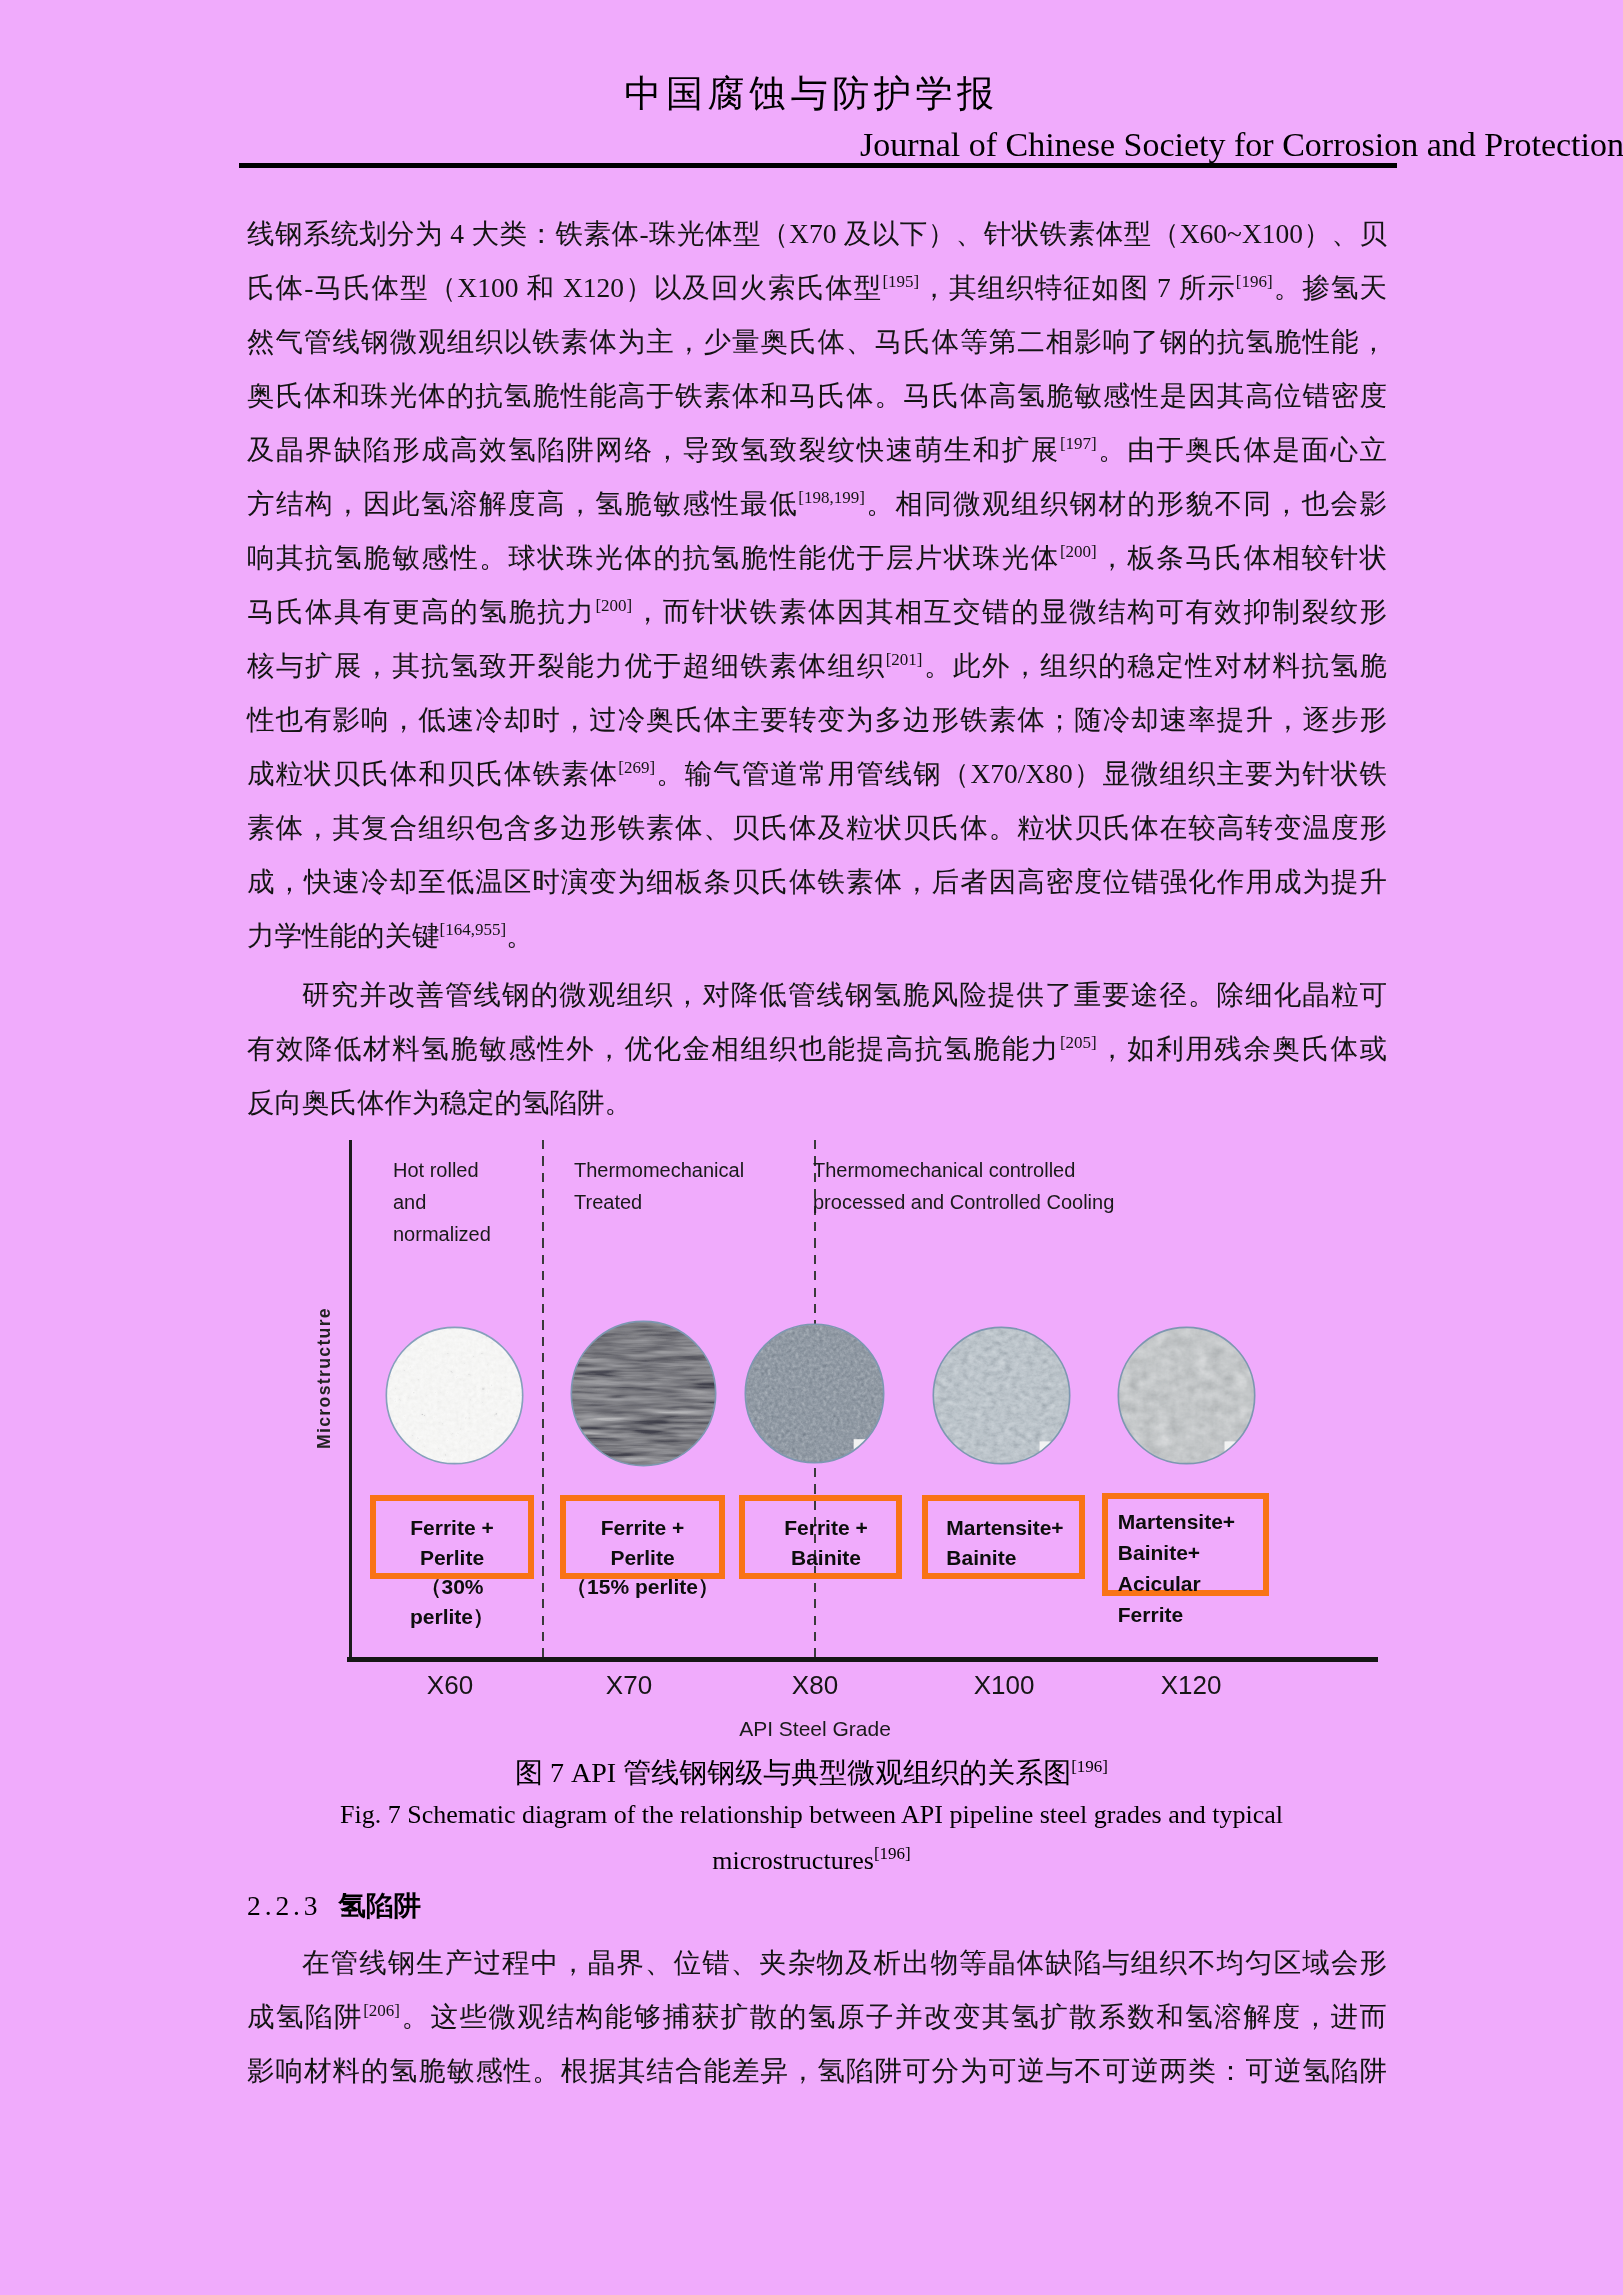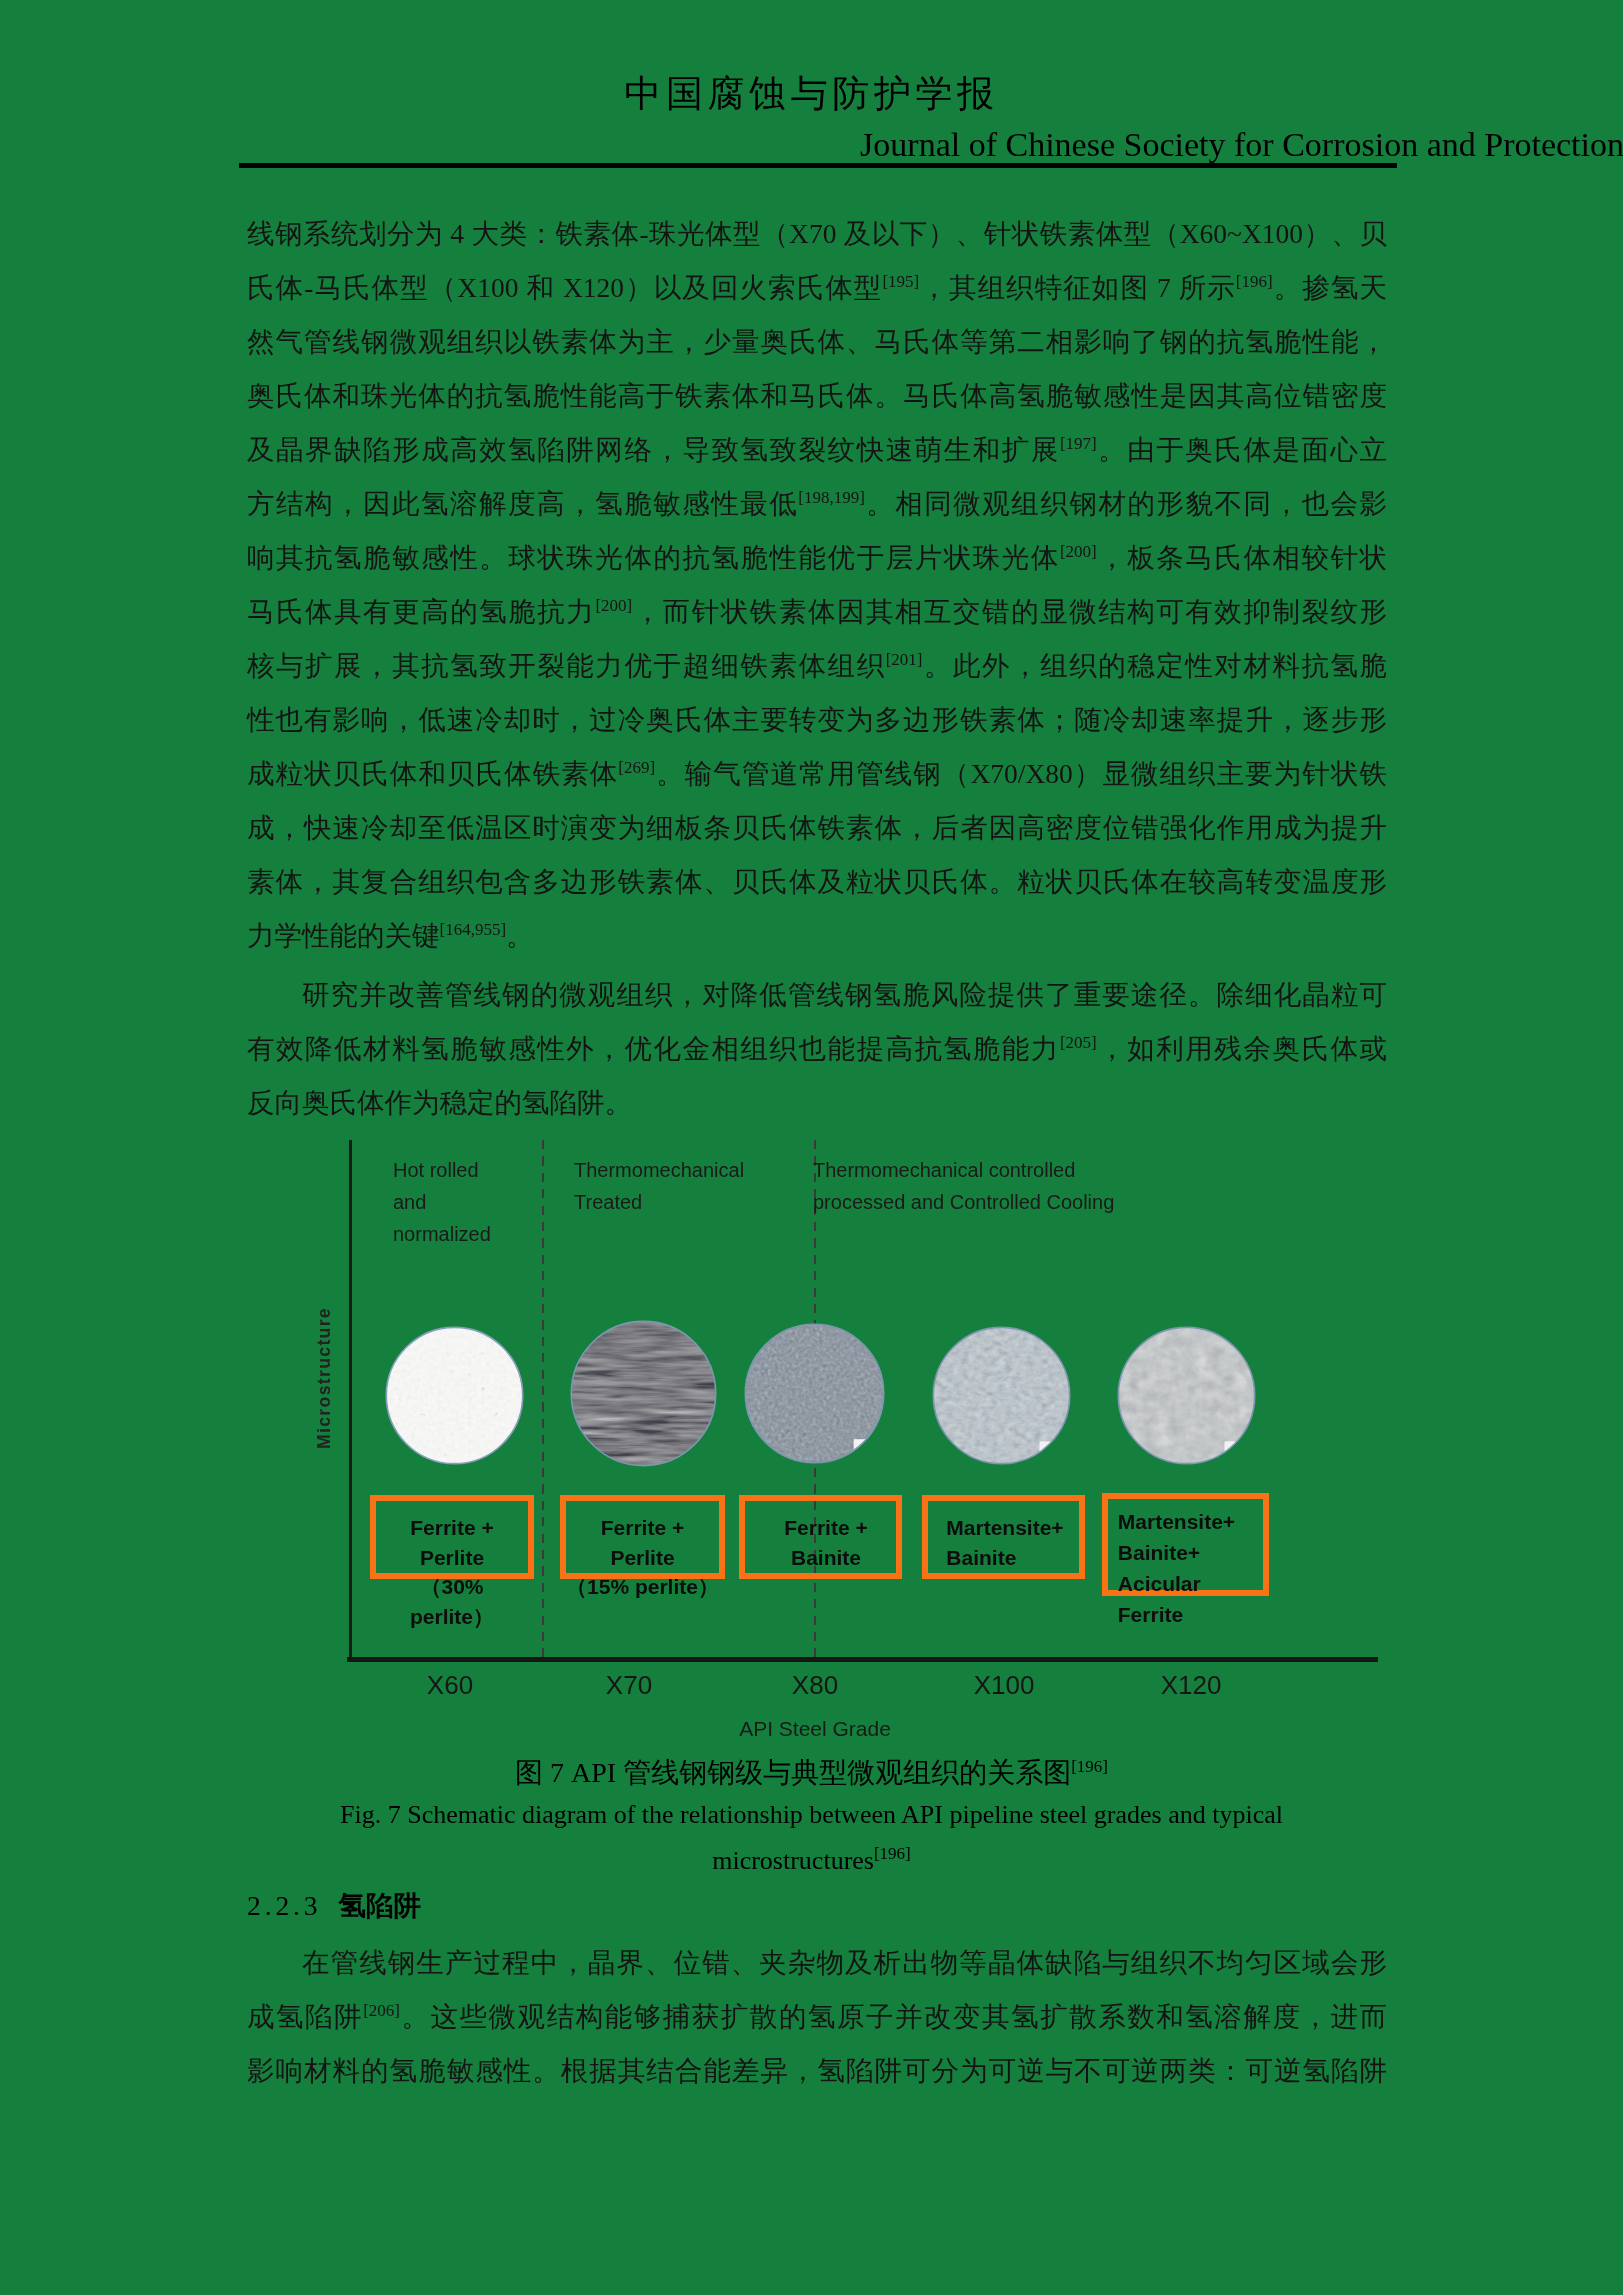--- a/index.html
+++ b/index.html
@@ -1,17 +1,17 @@
 <!DOCTYPE html>
 <html style="font-size:10.5px"><head>
 <meta charset="utf-8">
 <style>
   html,body{margin:0;padding:0;background:#ffffff;}
   .page{
-    position:relative;width:1623px;height:2295px;background:#15803d;
+    position:relative;width:1623px;height:2295px;background:#f0abfc;
     font-family:"Liberation Serif","DejaVu Serif",serif;color:#111;overflow:hidden;
   }
   
   .hdr-zh{position:absolute;top:69px;left:0;width:100%;text-align:center;
     font-size:37px;letter-spacing:4.6px;color:#000;}
   .hdr-en{position:absolute;top:126px;left:1px;width:100%;text-align:right;
     font-size:34px;color:#000;}
   .hdr-rule{position:absolute;left:239px;top:163px;width:1158px;height:4.6px;background:#000;}
   
   .para{position:absolute;left:247px;width:1140px;font-size:27.5px;line-height:54px;color:#141414;}
@@ -72,22 +72,22 @@
       <div class="ln"><span>氏体-马氏体型（X100 和 X120）以及回火索氏体型</span><sup>[195]</sup><span>，其组织特征如图 7 所示</span><sup>[196]</sup><span>。掺氢天</span></div>
       <div class="ln"><span>然气管线钢微观组织以铁素体为主，少量奥氏体、马氏体等第二相影响了钢的抗氢脆性能，</span></div>
       <div class="ln"><span>奥氏体和珠光体的抗氢脆性能高于铁素体和马氏体。马氏体高氢脆敏感性是因其高位错密度</span></div>
       <div class="ln"><span>及晶界缺陷形成高效氢陷阱网络，导致氢致裂纹快速萌生和扩展</span><sup>[197]</sup><span>。由于奥氏体是面心立</span></div>
       <div class="ln"><span>方结构，因此氢溶解度高，氢脆敏感性最低</span><sup>[198,199]</sup><span>。相同微观组织钢材的形貌不同，也会影</span></div>
       <div class="ln"><span>响其抗氢脆敏感性。球状珠光体的抗氢脆性能优于层片状珠光体</span><sup>[200]</sup><span>，板条马氏体相较针状</span></div>
       <div class="ln"><span>马氏体具有更高的氢脆抗力</span><sup>[200]</sup><span>，而针状铁素体因其相互交错的显微结构可有效抑制裂纹形</span></div>
       <div class="ln"><span>核与扩展，其抗氢致开裂能力优于超细铁素体组织</span><sup>[201]</sup><span>。此外，组织的稳定性对材料抗氢脆</span></div>
       <div class="ln"><span>性也有影响，低速冷却时，过冷奥氏体主要转变为多边形铁素体；随冷却速率提升，逐步形</span></div>
       <div class="ln"><span>成粒状贝氏体和贝氏体铁素体</span><sup>[269]</sup><span>。输气管道常用管线钢（X70/X80）显微组织主要为针状铁</span></div>
+      <div class="ln"><span>素体，其复合组织包含多边形铁素体、贝氏体及粒状贝氏体。粒状贝氏体在较高转变温度形</span></div>
       <div class="ln"><span>成，快速冷却至低温区时演变为细板条贝氏体铁素体，后者因高密度位错强化作用成为提升</span></div>
-      <div class="ln"><span>素体，其复合组织包含多边形铁素体、贝氏体及粒状贝氏体。粒状贝氏体在较高转变温度形</span></div>
       <div class="ln"><span>力学性能的关键</span><sup>[164,955]</sup><span>。</span></div>
     </div>
   <div class="para p2" data-ind="1" data-ll="1">
       <div class="ln"><span>研究并改善管线钢的微观组织，对降低管线钢氢脆风险提供了重要途径。除细化晶粒可</span></div>
       <div class="ln"><span>有效降低材料氢脆敏感性外，优化金相组织也能提高抗氢脆能力</span><sup>[205]</sup><span>，如利用残余奥氏体或</span></div>
       <div class="ln"><span>反向奥氏体作为稳定的氢陷阱。</span></div>
     </div>
 
   <div>
     <div class="yaxis"></div>

